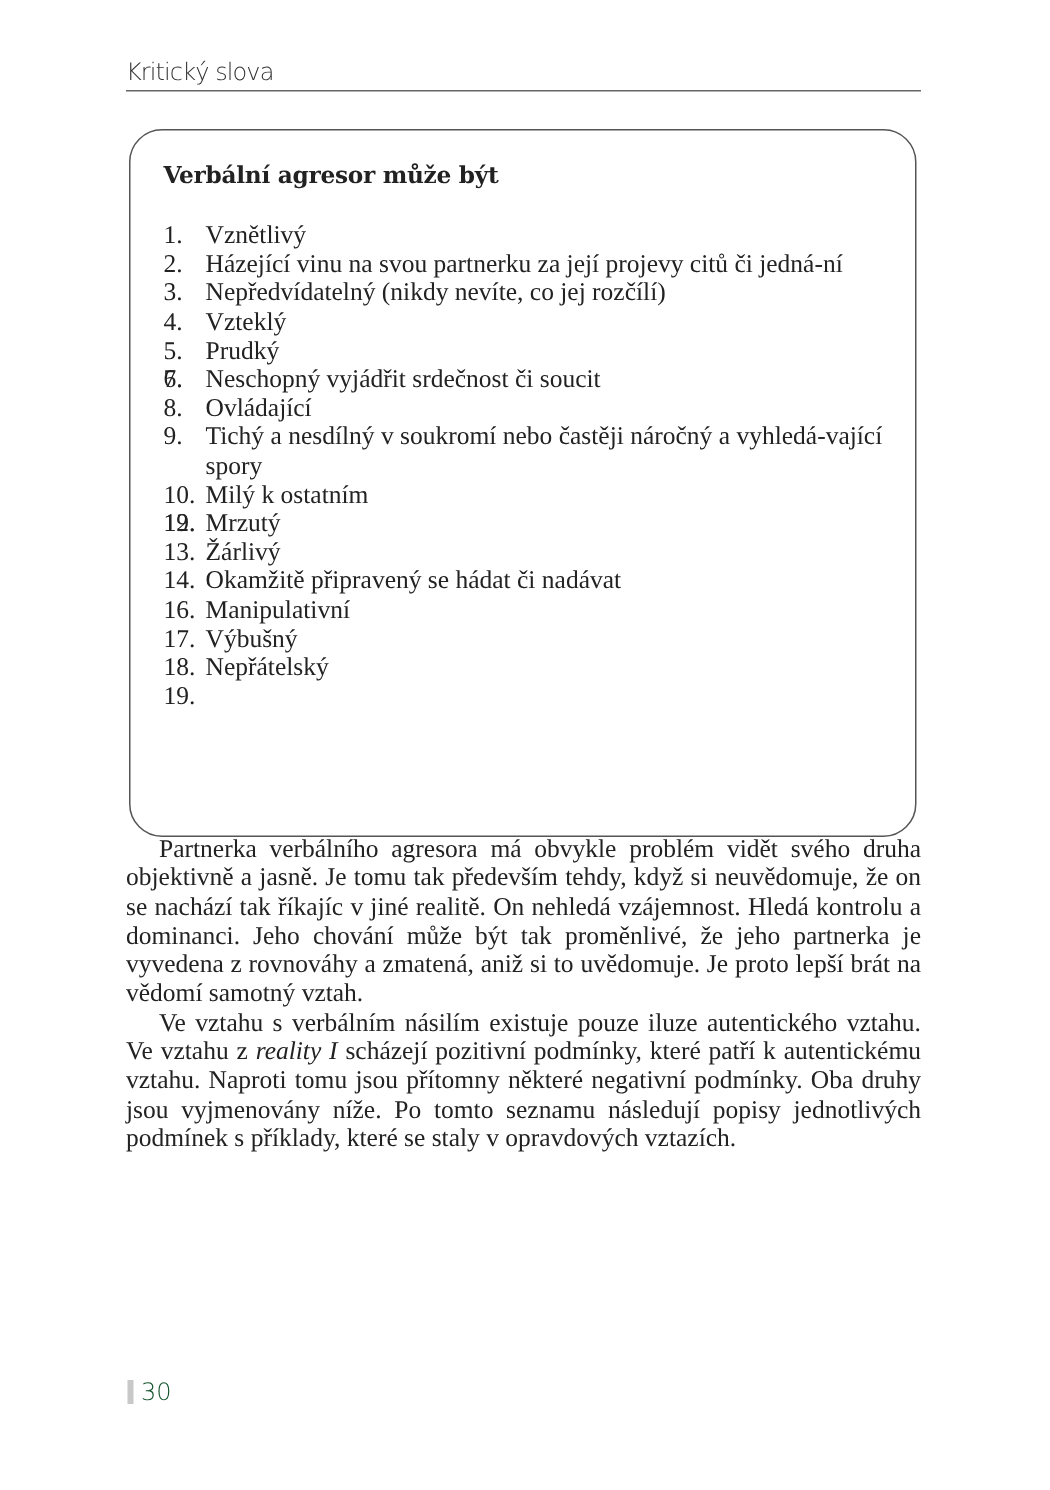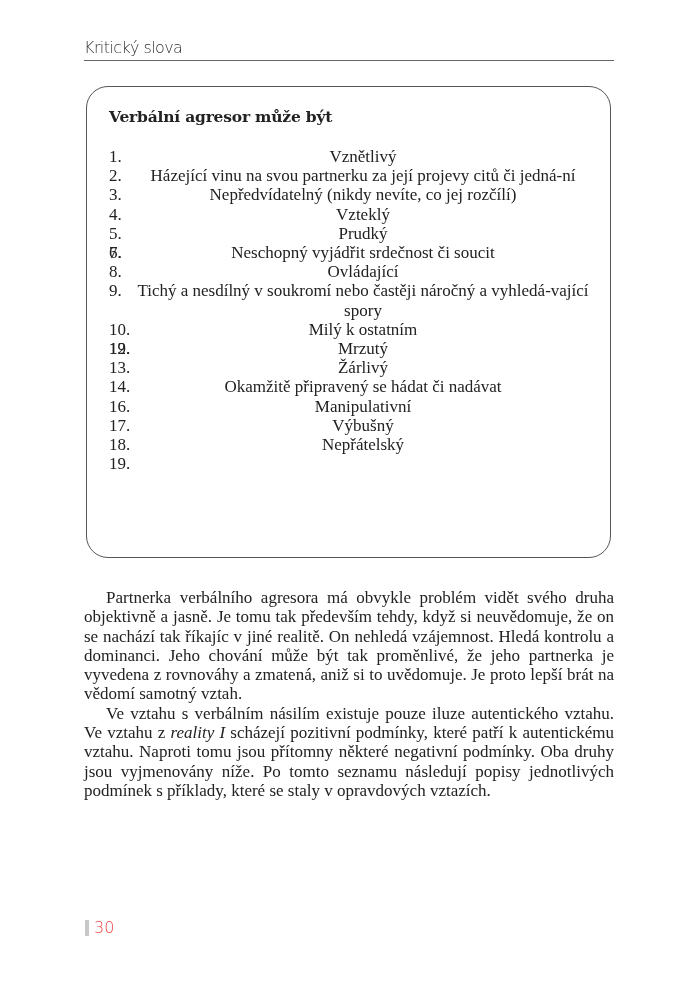--- a/index.html
+++ b/index.html
@@ -5,44 +5,44 @@
   html, body { margin: 0; padding: 0; background: #ffffff; }
   body { width: 700px; height: 993px; position: relative; overflow: hidden; color: #222; }
   .running-head {
     position: absolute; left: 84px; top: 38px; width: 530px;
     font-family: "DejaVu Sans", sans-serif; font-size: 16px; letter-spacing: -0.6px;
     color: #333; padding-bottom: 3px; border-bottom: 1.5px solid #666;
     font-weight: 300;
   }
   .box {
     position: absolute; left: 86px; top: 86px; width: 525px; height: 472px;
-    border: 1.5px solid #555; border-radius: 22px; box-sizing: border-box; text-align: center;
+    border: 1.5px solid #555; border-radius: 22px; box-sizing: border-box;
   }
   .box-title {
     position: absolute; left: 22px; top: 20px;
     font-family: "DejaVu Serif", serif; font-weight: bold; font-size: 15.5px;
     color: #222; letter-spacing: -0.2px;
   }
   .list {
     position: absolute; left: 22px; top: 60px; width: 480px; margin: 0; padding: 0;
     list-style: none;
     font-family: "Liberation Serif", serif; font-size: 17px; line-height: 19.2px; color: #222;
   }
   .list li { position: relative; padding-left: 28px; }
   .list .num { position: absolute; left: 0; top: 0; }
   .body-text {
-    position: absolute; left: 98px; top: 588px; width: 516px;
+    position: absolute; left: 98px; top: 556px; width: 516px;
     font-family: "Liberation Serif", serif; font-size: 17px; line-height: 19.3px; color: #222;
   }
   .body-text p { margin: 0; text-indent: 22px; text-align: justify; }
   .body-text p:first-child { margin-left: -14px; }
   .body-text .p2 { margin-left: -14px; }
   .folio {
     position: absolute; left: 85px; top: 918px;
-    font-family: "DejaVu Sans", sans-serif; font-size: 16px; color: #ef4444; font-weight: 300;
+    font-family: "DejaVu Sans", sans-serif; font-size: 16px; color: #14532d; font-weight: 300;
     display: flex; align-items: center;
   }
   .folio-bar { display: inline-block; width: 4px; height: 16px; background: #c8c8c8; margin-right: 5px; }
 </style>
 </head>
 <body>
 
 <div class="running-head">Kritický slova</div>
 
 <div class="box">

